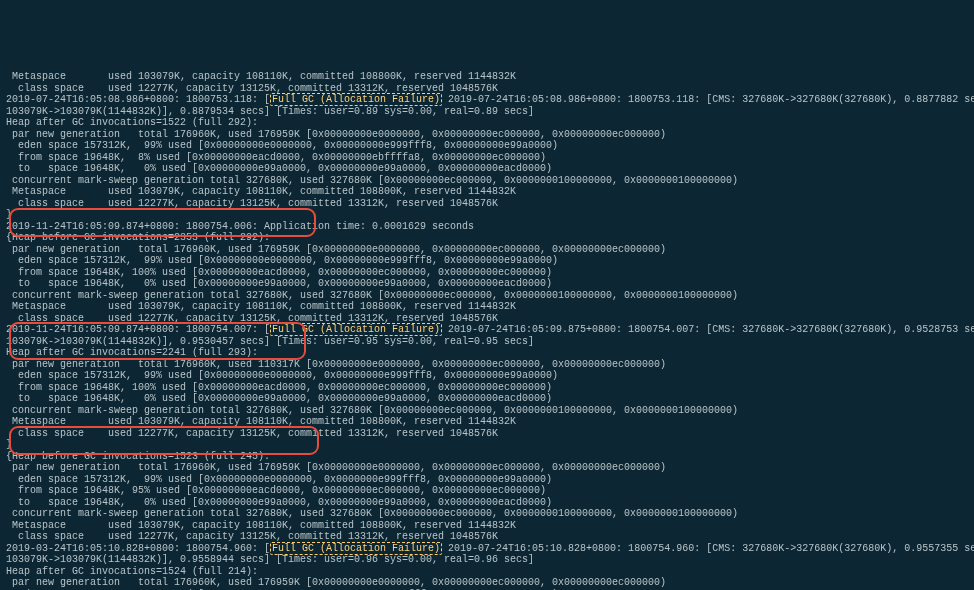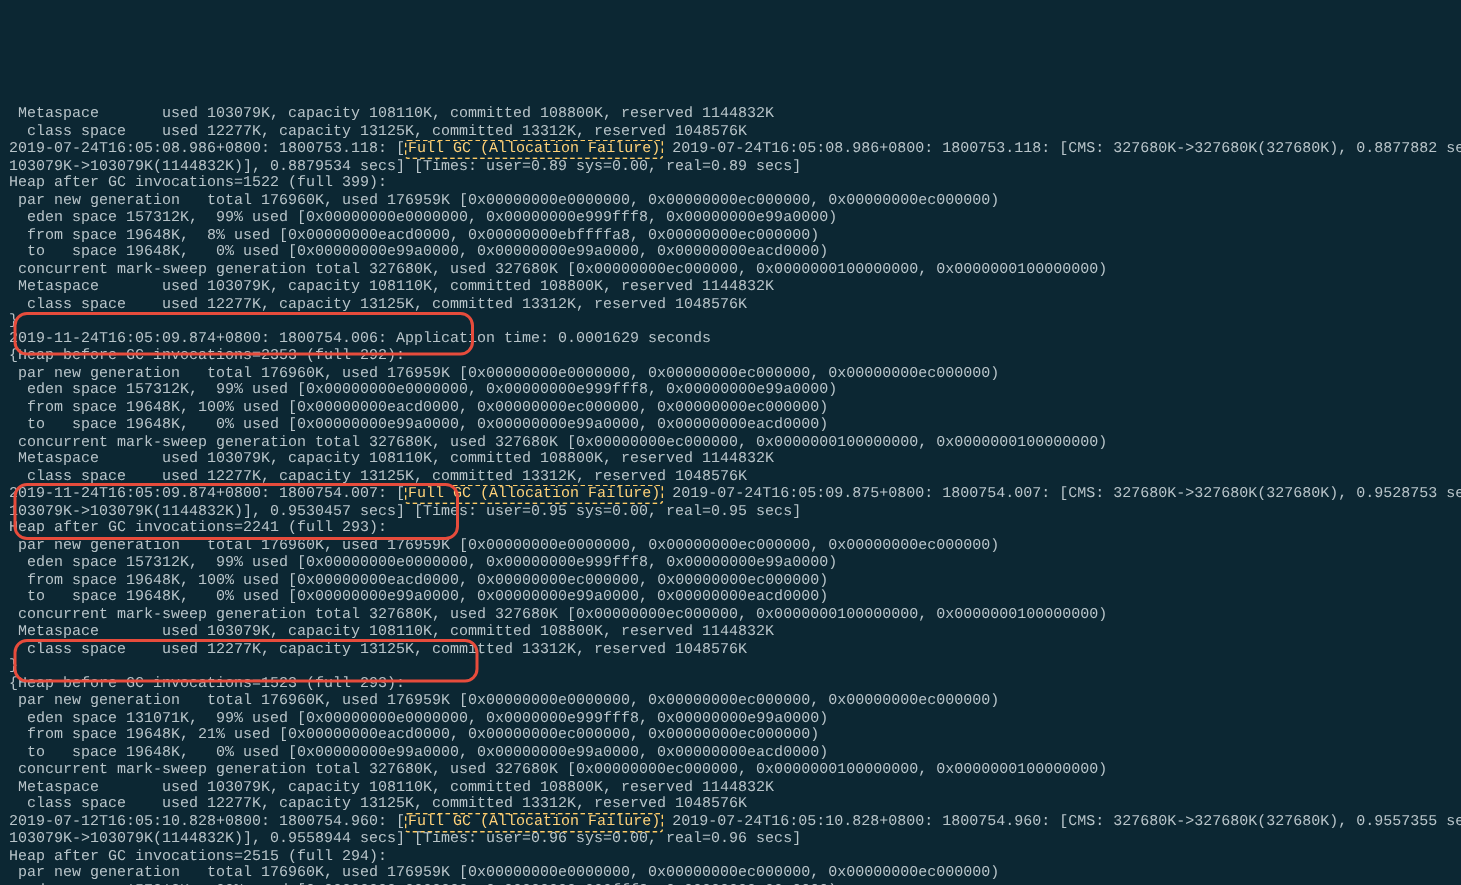--- a/index.html
+++ b/index.html
@@ -35,60 +35,60 @@
 </head>
 <body>
 
 
 
 <div class="terminal">
 <span> Metaspace       used 103079K, capacity 108110K, committed 108800K, reserved 1144832K</span>
 <span>  class space    used 12277K, capacity 13125K, committed 13312K, reserved 1048576K</span>
 <span><span>2019-07-24T16:05:08.986+0800: 1800753.118: </span>[<span class="hl">Full GC (Allocation Failure)</span><span> 2019-07-24T16:05:08.986+0800: 1800753.118: [CMS: 327680K-&gt;327680K(327680K), 0.8877882 secs] 504639K-&gt;504639K(</span></span>
 <span>103079K-&gt;103079K(1144832K)], 0.8879534 secs] [Times: user=0.89 sys=0.00, real=0.89 secs]</span>
-<span>Heap after GC invocations=1522 (full 399):</span>
+<span>Heap after GC invocations=1522 (full 292):</span>
 <span> par new generation   total 176960K, used 176959K [0x00000000e0000000, 0x00000000ec000000, 0x00000000ec000000)</span>
 <span>  eden space 157312K,  99% used [0x00000000e0000000, 0x00000000e999fff8, 0x00000000e99a0000)</span>
 <span>  from space 19648K,  8% used [0x00000000eacd0000, 0x00000000ebffffa8, 0x00000000ec000000)</span>
 <span>  to   space 19648K,   0% used [0x00000000e99a0000, 0x00000000e99a0000, 0x00000000eacd0000)</span>
 <span> concurrent mark-sweep generation total 327680K, used 327680K [0x00000000ec000000, 0x0000000100000000, 0x0000000100000000)</span>
 <span> Metaspace       used 103079K, capacity 108110K, committed 108800K, reserved 1144832K</span>
 <span>  class space    used 12277K, capacity 13125K, committed 13312K, reserved 1048576K</span>
 <span>}</span>
 <span>2019-11-24T16:05:09.874+0800: 1800754.006: Application time: 0.0001629 seconds</span>
 <span>{Heap before GC invocations=2353 (full 292):</span>
 <span> par new generation   total 176960K, used 176959K [0x00000000e0000000, 0x00000000ec000000, 0x00000000ec000000)</span>
 <span><span>  eden space 157312K,  99% used </span><span>[0x00000000e0000000, 0</span><span>x00000000e999fff8, 0x00000000e99a0000)</span></span>
 <span><span>  from space 19648K, 100% used </span><span>[0x00000000eacd0000, 0</span><span>x00000000ec000000, 0x00000000ec000000)</span></span>
 <span>  to   space 19648K,   0% used [0x00000000e99a0000, 0x00000000e99a0000, 0x00000000eacd0000)</span>
 <span> concurrent mark-sweep generation total 327680K, used 327680K [0x00000000ec000000, 0x0000000100000000, 0x0000000100000000)</span>
 <span> Metaspace       used 103079K, capacity 108110K, committed 108800K, reserved 1144832K</span>
 <span>  class space    used 12277K, capacity 13125K, committed 13312K, reserved 1048576K</span>
 <span><span>2019-11-24T16:05:09.874+0800: 1800754.007: </span>[<span class="hl">Full GC (Allocation Failure)</span><span> 2019-07-24T16:05:09.875+0800: 1800754.007: [CMS: 327680K-&gt;327680K(327680K), 0.9528753 secs] 504639K-&gt;504639K(</span></span>
 <span>103079K-&gt;103079K(1144832K)], 0.9530457 secs] [Times: user=0.95 sys=0.00, real=0.95 secs]</span>
 <span>Heap after GC invocations=2241 (full 293):</span>
-<span><span> par new generation   total 176960K, used 176959K</span><span> [0x00000000e0000000, 0x00000000ec000000, 0x00000000ec000000)</span></span>
+<span><span> par new generation   total 176960K, used 110317K</span><span> [0x00000000e0000000, 0x00000000ec000000, 0x00000000ec000000)</span></span>
 <span><span>  eden space 157312K,  99% used </span><span>[0x00000000e000000</span><span>0, 0x00000000e999fff8, 0x00000000e99a0000)</span></span>
 <span><span>  from space 19648K, 100% used </span><span>[0x00000000eacd000</span><span>0, 0x00000000ec000000, 0x00000000ec000000)</span></span>
 <span>  to   space 19648K,   0% used [0x00000000e99a0000, 0x00000000e99a0000, 0x00000000eacd0000)</span>
 <span> concurrent mark-sweep generation total 327680K, used 327680K [0x00000000ec000000, 0x0000000100000000, 0x0000000100000000)</span>
 <span> Metaspace       used 103079K, capacity 108110K, committed 108800K, reserved 1144832K</span>
 <span>  class space    used 12277K, capacity 13125K, committed 13312K, reserved 1048576K</span>
 <span>}</span>
-<span>{Heap before GC invocations=1523 (full 293):</span>
+<span>{Heap before GC invocations=1523 (full 245):</span>
 <span> par new generation   total 176960K, used 176959K [0x00000000e0000000, 0x00000000ec000000, 0x00000000ec000000)</span>
-<span><span>  eden space 131071K,  99% used [0x00000000e0000000, 0x00</span><span>00000e999fff8, 0x00000000e99a0000)</span></span>
-<span><span>  from space 19648K, 21% used [0x00000000eacd0000, 0x000</span><span>00000ec000000, 0x00000000ec000000)</span></span>
+<span><span>  eden space 157312K,  99% used [0x00000000e0000000, 0x00</span><span>00000e999fff8, 0x00000000e99a0000)</span></span>
+<span><span>  from space 19648K, 95% used [0x00000000eacd0000, 0x000</span><span>00000ec000000, 0x00000000ec000000)</span></span>
 <span>  to   space 19648K,   0% used [0x00000000e99a0000, 0x00000000e99a0000, 0x00000000eacd0000)</span>
 <span> concurrent mark-sweep generation total 327680K, used 327680K [0x00000000ec000000, 0x0000000100000000, 0x0000000100000000)</span>
 <span> Metaspace       used 103079K, capacity 108110K, committed 108800K, reserved 1144832K</span>
 <span>  class space    used 12277K, capacity 13125K, committed 13312K, reserved 1048576K</span>
-<span><span>2019-07-12T16:05:10.828+0800: 1800754.960: </span>[<span class="hl">Full GC (Allocation Failure)</span><span> 2019-07-24T16:05:10.828+0800: 1800754.960: [CMS: 327680K-&gt;327680K(327680K), 0.9557355 secs] 504639K-&gt;504639K(</span></span>
+<span><span>2019-03-24T16:05:10.828+0800: 1800754.960: </span>[<span class="hl">Full GC (Allocation Failure)</span><span> 2019-07-24T16:05:10.828+0800: 1800754.960: [CMS: 327680K-&gt;327680K(327680K), 0.9557355 secs] 504639K-&gt;504639K(</span></span>
 <span>103079K-&gt;103079K(1144832K)], 0.9558944 secs] [Times: user=0.96 sys=0.00, real=0.96 secs]</span>
-<span>Heap after GC invocations=2515 (full 294):</span>
+<span>Heap after GC invocations=1524 (full 214):</span>
 <span> par new generation   total 176960K, used 176959K [0x00000000e0000000, 0x00000000ec000000, 0x00000000ec000000)</span>
 <span>  eden space 157312K,  99% used [0x00000000e0000000, 0x00000000e999fff8, 0x00000000e99a0000)</span>
 
 
 
 
 
 
 </div>
 

